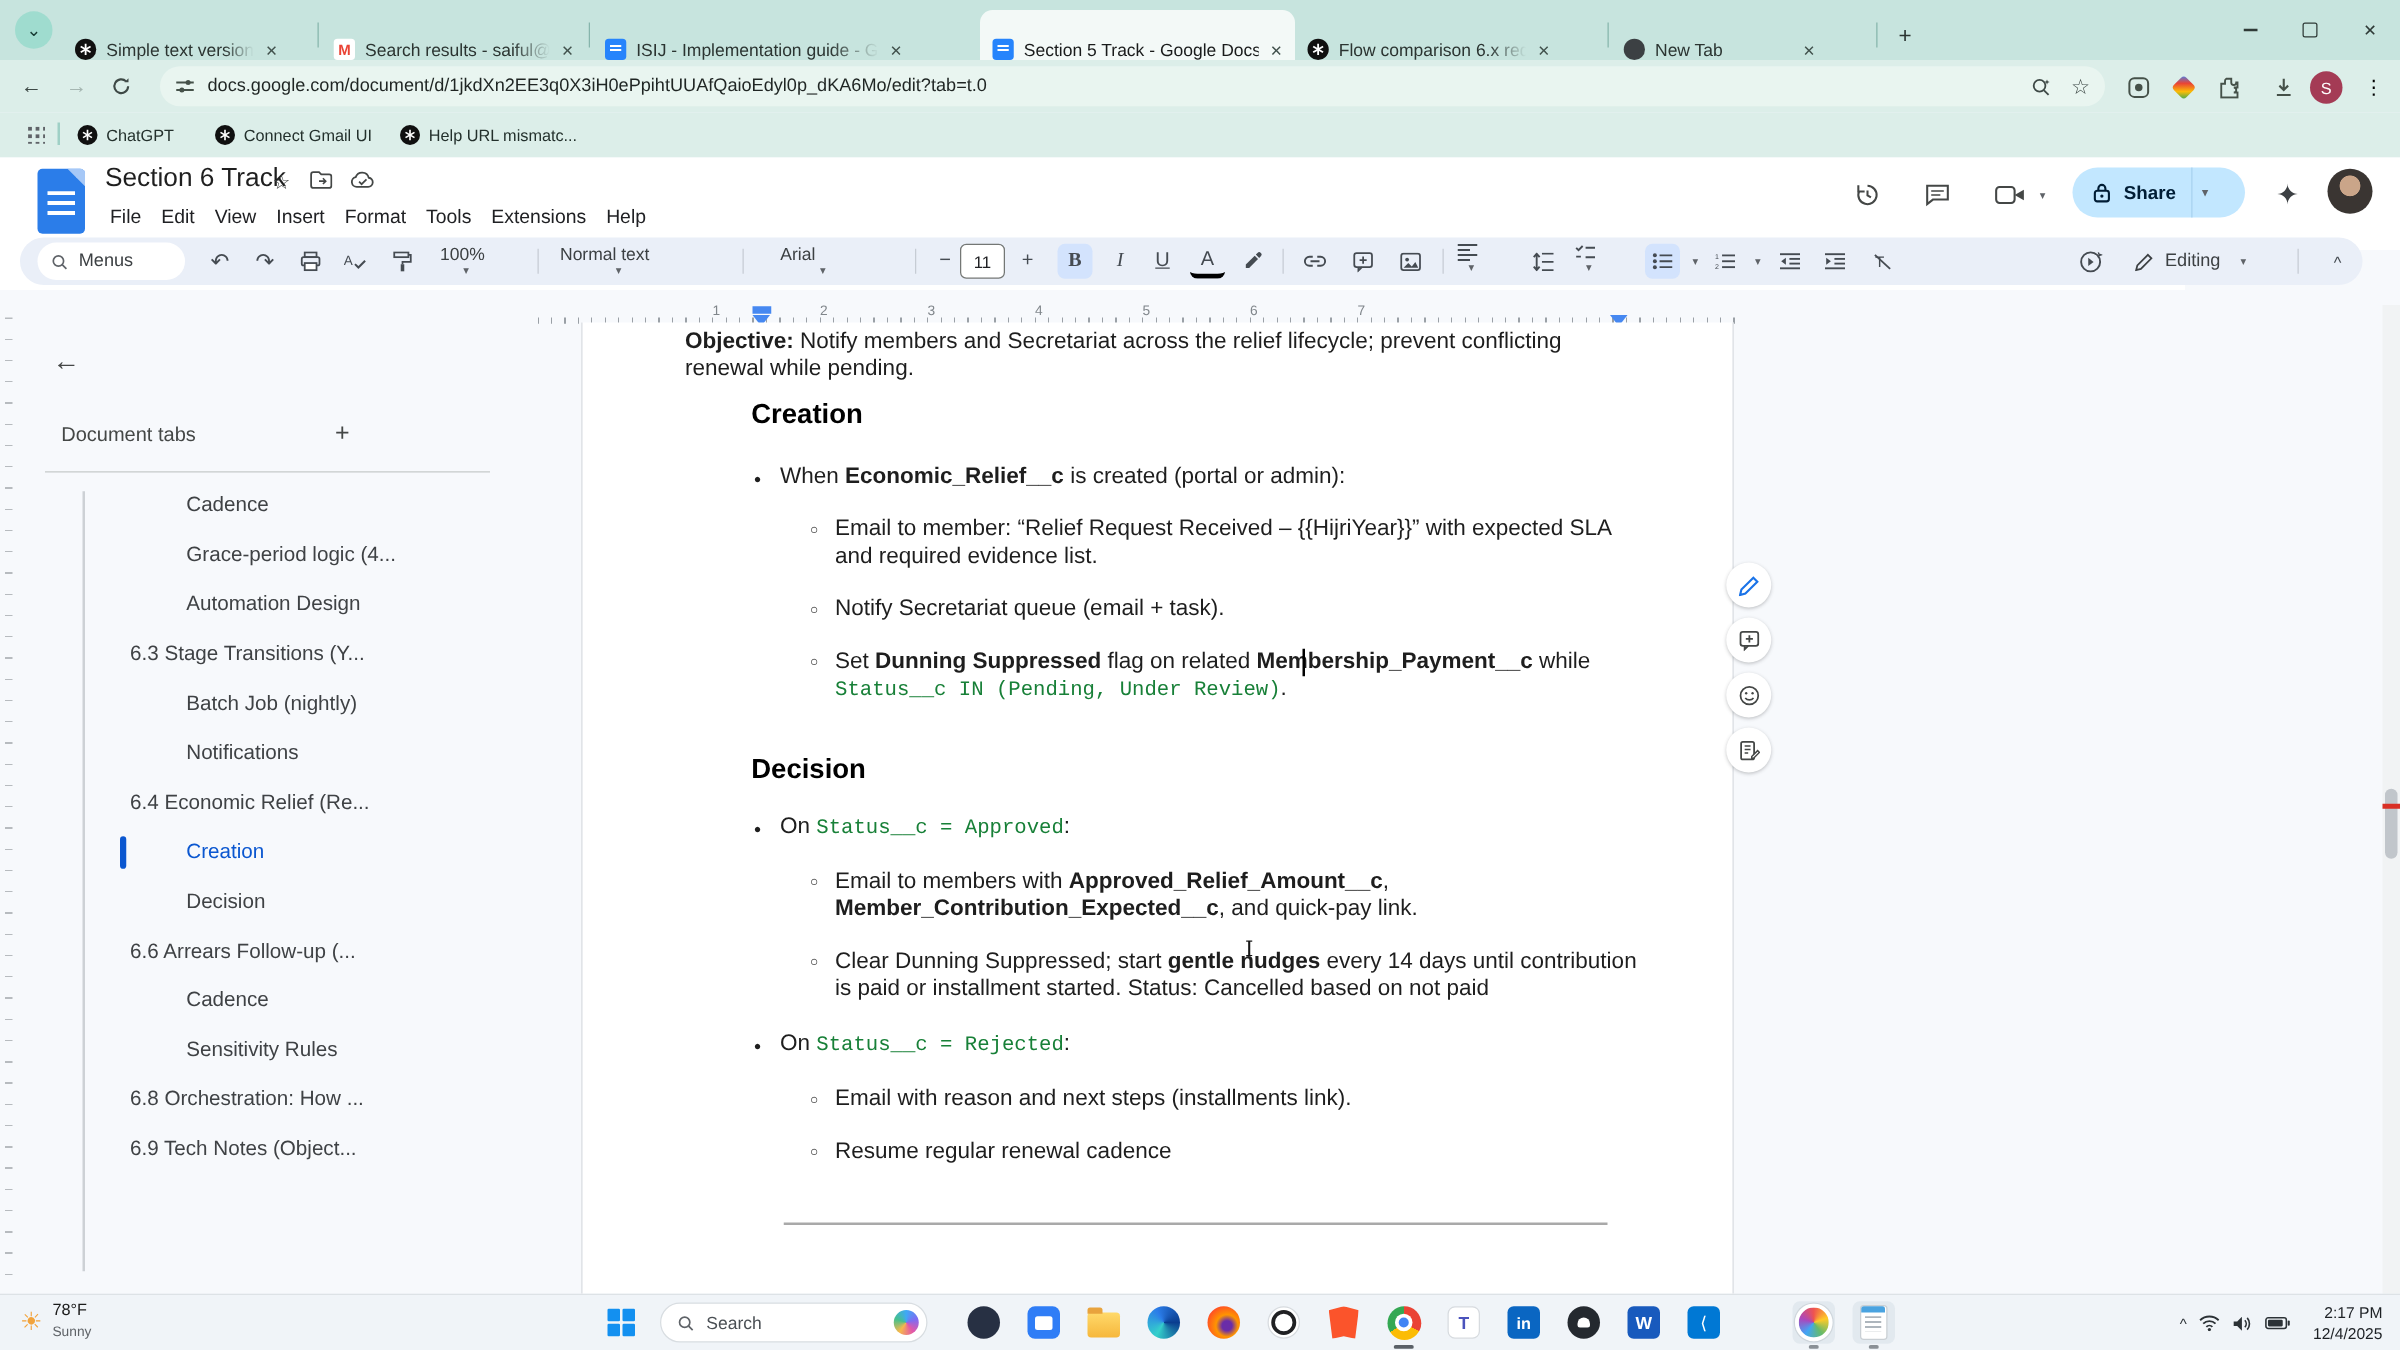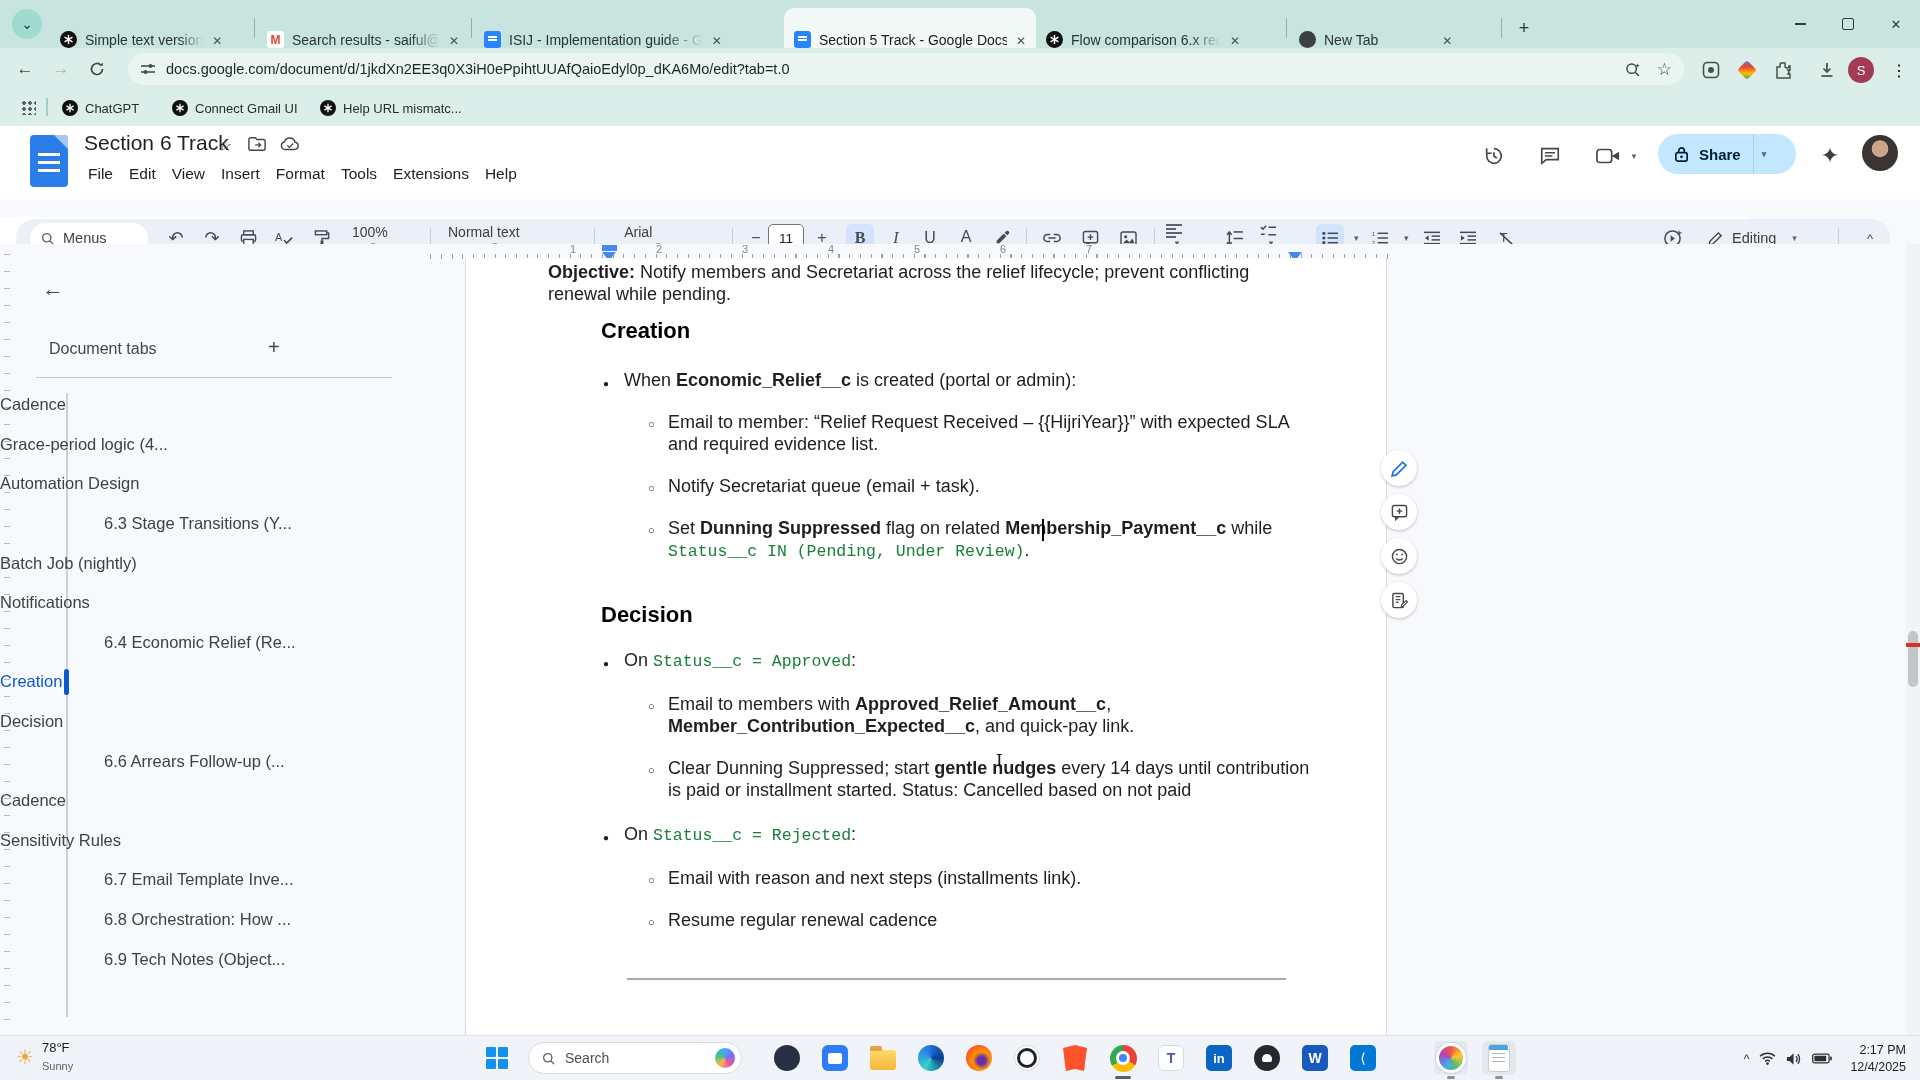--- a/index.html
+++ b/index.html
@@ -49,21 +49,21 @@
   .dtitle{position:absolute;left:84px;top:5px;font-size:21px;color:#1f1f1f;}
   .dticon{position:absolute;top:10px;font-size:16px;color:#444746;}
   .menubar{position:absolute;left:80px;top:36px;display:flex;}
   .menu{padding:3px 8px;font-size:15.5px;color:#202124;border-radius:6px;}
   .hic{position:absolute;top:14px;width:32px;height:32px;display:flex;align-items:center;justify-content:center;}
   .share{position:absolute;left:1658px;top:8px;width:138px;height:40px;border-radius:20px;background:#c2e7ff;display:flex;align-items:center;color:#001d35;font-size:15px;font-weight:bold;}
   .share .shdiv{width:1px;height:40px;background:#a8d2ef;margin-left:12px;}
   .avatar{position:absolute;left:1862px;top:9px;width:36px;height:36px;border-radius:50%;background:radial-gradient(circle at 50% 38%,#caa589 28%,#3a3532 30% 100%);}
 
   
-  #tbar{position:absolute;left:0;top:217px;width:1748px;height:44px;background:#fff;}
+  #tbar{position:absolute;left:0;top:188px;width:1748px;height:44px;background:#fff;}
   .pill{position:absolute;left:16px;top:2px;width:1874px;height:38px;border-radius:19px;background:#eaeff8;}
   .tbtn{position:absolute;top:5px;width:28px;height:28px;border-radius:6px;display:flex;align-items:center;justify-content:center;color:#454b52;font-size:16px;}
   .tbtn.on{background:#d3e3fd;}
   .tsep{position:absolute;top:9px;width:1px;height:20px;background:#c6ccd4;}
   .tlabel{position:absolute;top:5px;height:28px;display:flex;align-items:center;color:#3c4043;font-size:14px;flex-direction:column;}
   .dd{font-size:9px;margin-left:6px;color:#5f6368;}
   .menuspill{position:absolute;left:14px;top:4px;width:118px;height:30px;border-radius:15px;background:#fff;display:flex;align-items:center;padding-left:10px;box-sizing:border-box;font-size:14.5px;color:#3c4043;}
   .szbox{position:absolute;left:752px;top:5px;width:34px;height:26px;border:1px solid #747775;border-radius:5px;background:#fff;display:flex;align-items:center;justify-content:center;font-size:13.5px;color:#202124;}
   .editchip{position:absolute;left:1692px;top:3px;width:118px;height:32px;border-radius:8px;display:flex;align-items:center;font-size:14.5px;color:#3c4043;}
 
@@ -77,21 +77,21 @@
   .ind-tri{position:absolute;top:6px;width:0;height:0;border-left:7px solid transparent;border-right:7px solid transparent;border-top:9px solid #4688f1;}
   #sidebar{position:absolute;left:0;top:0;width:420px;height:791px;font-size:16.5px;color:#3f4245;}
   .sback{position:absolute;left:42px;top:32px;font-size:22px;color:#444746;}
   .shead{position:absolute;left:49px;top:96px;font-size:16px;color:#444746;}
   .splus{position:absolute;left:268px;top:92px;font-size:20px;color:#444746;}
   .sdivider{position:absolute;left:36px;top:133px;width:356px;height:1px;background:#c6cac9;}
   .slist{position:absolute;left:0;top:141px;width:400px;}
   .streeline{position:absolute;left:66px;top:8px;height:624px;width:1.5px;background:#cdd1d5;}
   .sitem{position:relative;height:39.6px;display:flex;align-items:center;white-space:nowrap;}
   .sitem.l1{padding-left:104px;}
-  .sitem.l2{}
+  .sitem.l2{padding-left:117px;margin-left:32px;}
   .sitem.active{color:#0b57d0;}
   .sitem.active::before{content:"";position:absolute;left:64px;top:7px;width:4.5px;height:26px;border-radius:3px;background:#0b57d0;}
   #page{position:absolute;left:465px;top:14px;width:920px;height:777px;background:#fff;border-left:1px solid #d8dce1;border-right:1px solid #d8dce1;}
   .blk{position:absolute;font-size:18px;line-height:21.5px;color:#1e1e1e;white-space:nowrap;}
   .hd{font-size:22px;font-weight:bold;color:#000;}
   .mk1::before{content:"●";position:absolute;left:-21px;top:3px;font-size:10px;}
   .mk2::before{content:"○";position:absolute;left:-20px;top:2px;font-size:11px;}
   .tk{font-weight:bold;}
   .code{font-family:"Liberation Mono","DejaVu Sans Mono",monospace;color:#188038;font-size:16.5px;}
   .hrline{position:absolute;left:161px;top:720px;width:659px;height:1.5px;background:#a9a9a9;}
@@ -614,23 +614,20 @@
         <div class="sitem l1">
             <span>6.6 Arrears Follow-up (...</span>
           </div>
         <div class="sitem l2">
             <span>Cadence</span>
           </div>
         <div class="sitem l2">
             <span>Sensitivity Rules</span>
           </div>
         <div class="sitem l1">
-            <span>6.7 Email Template Inve...</span>
-          </div>
-        <div class="sitem l1">
             <span>6.8 Orchestration: How ...</span>
           </div>
         <div class="sitem l1">
             <span>6.9 Tech Notes (Object...</span>
           </div>
       </div>
     </div>
 
     <div id="page">
       <div class="blk" style="left:82px;top:4px">

